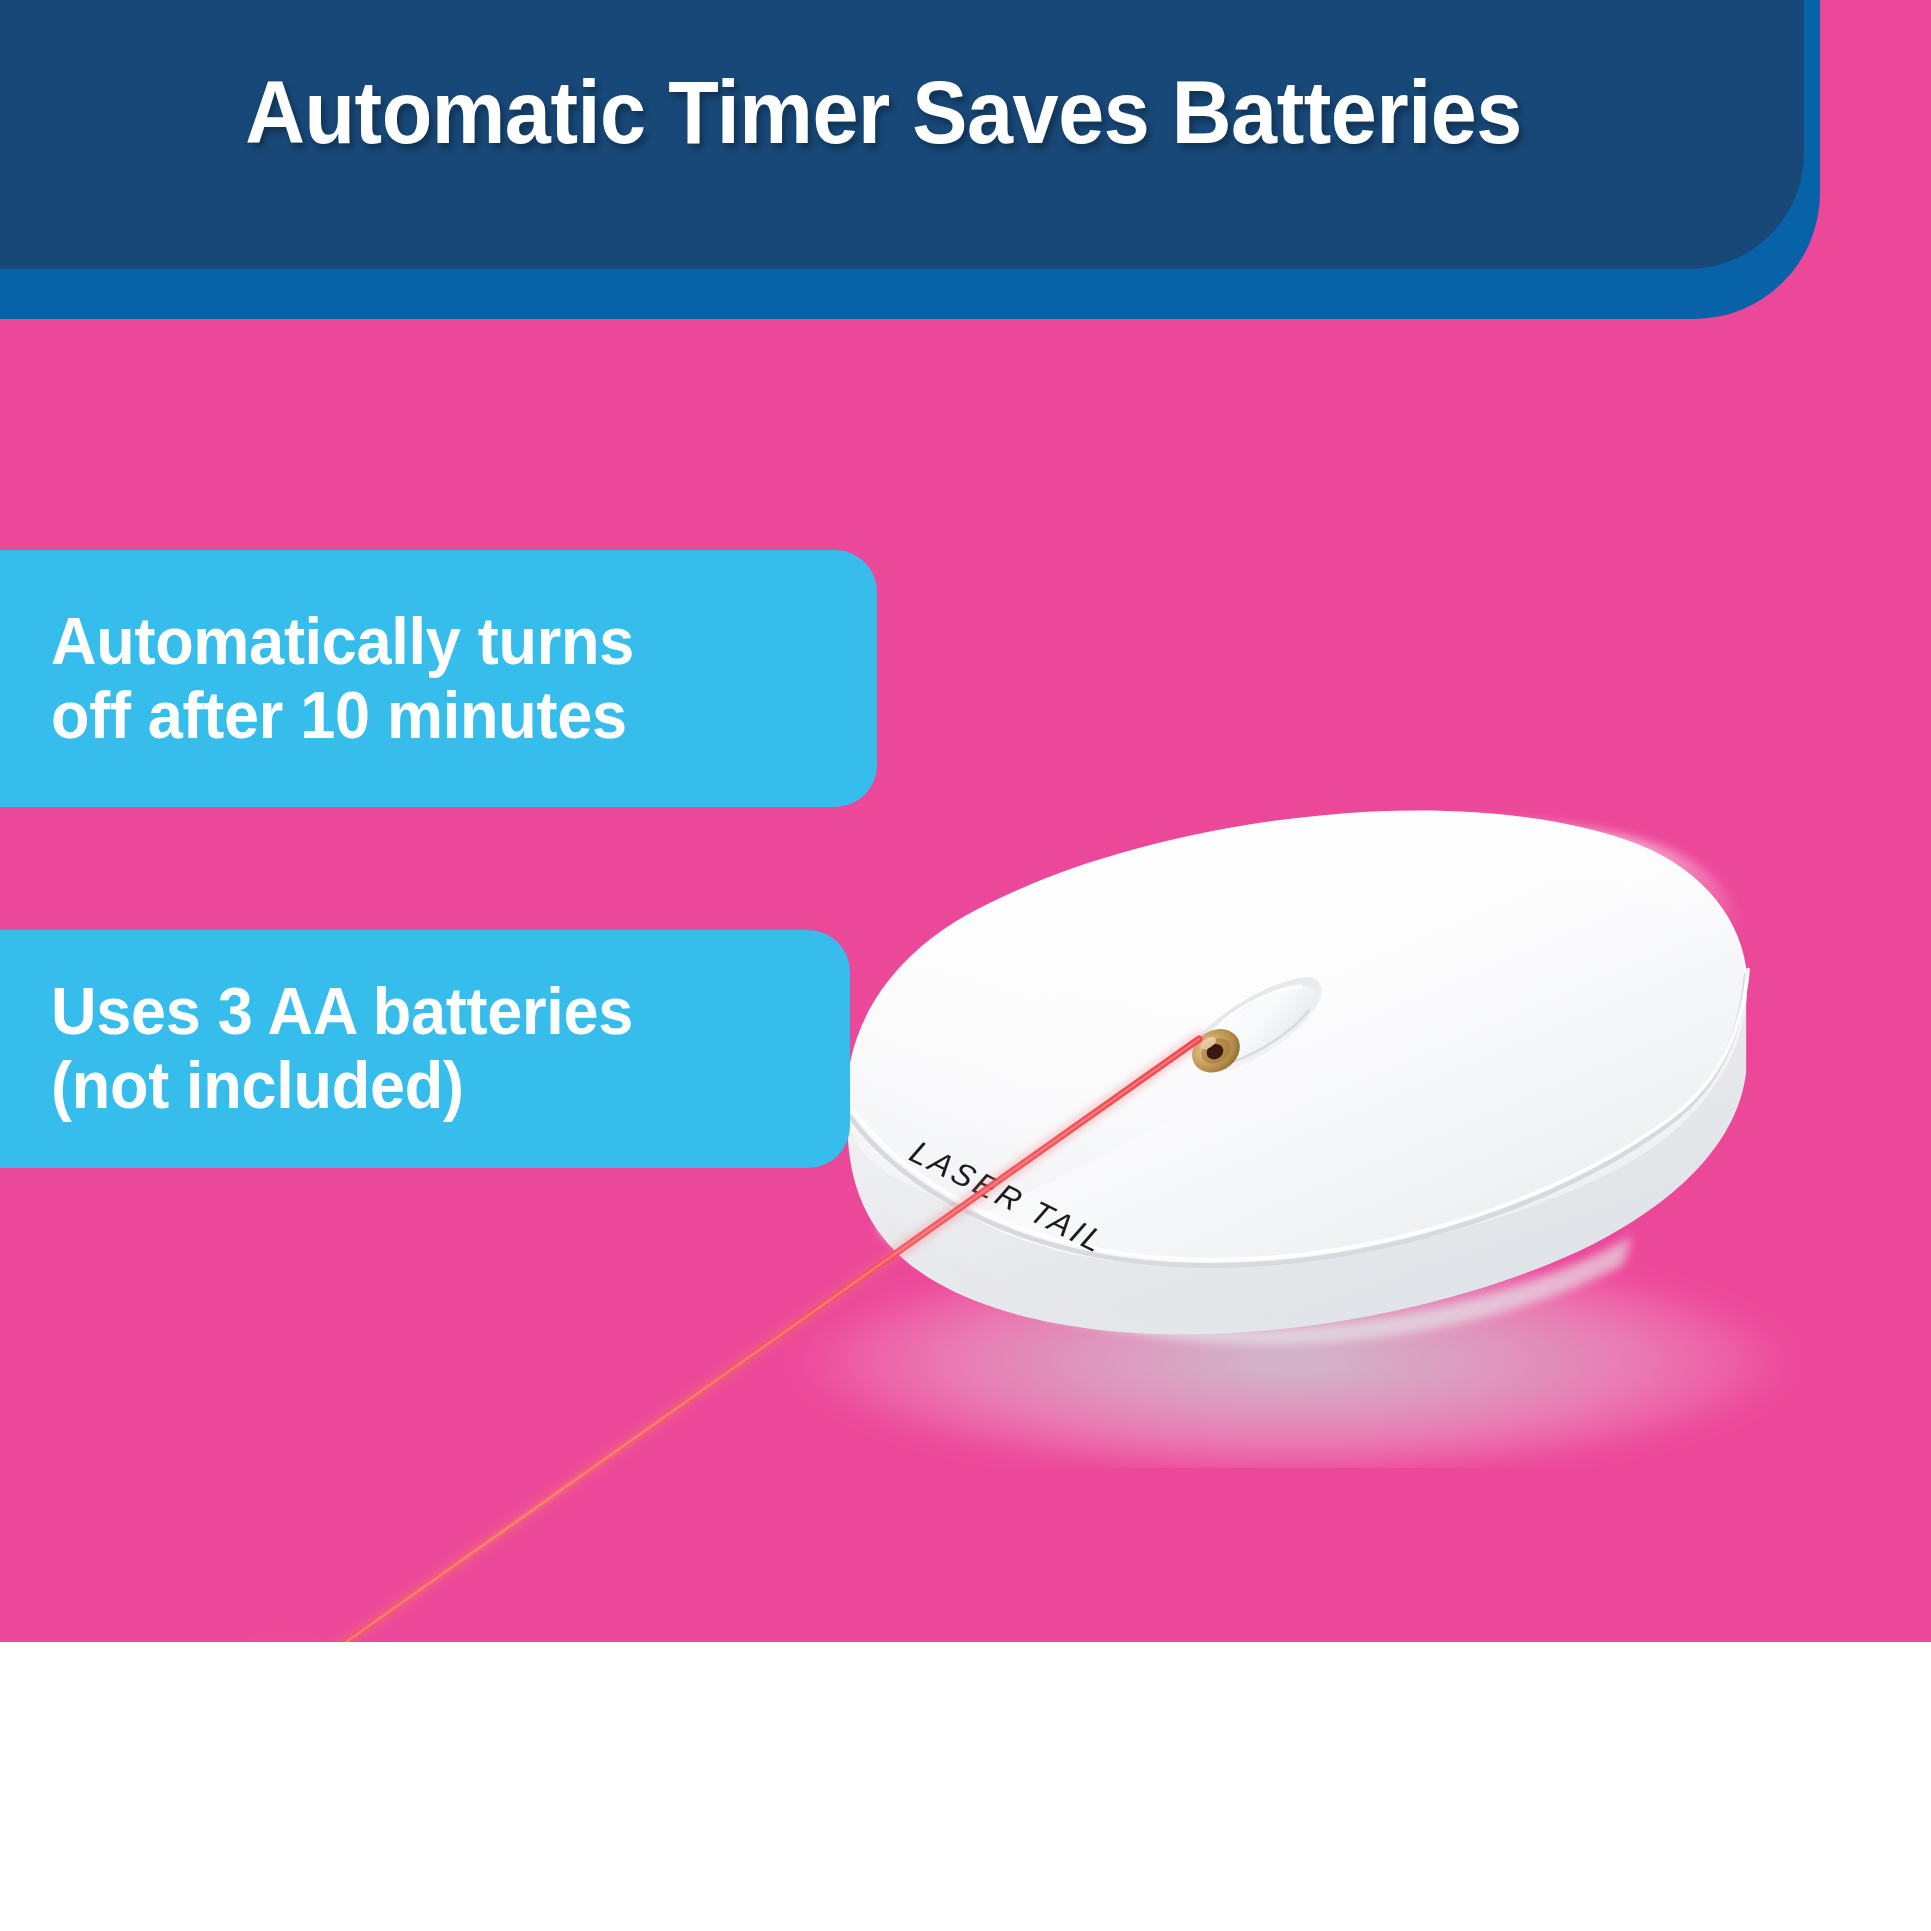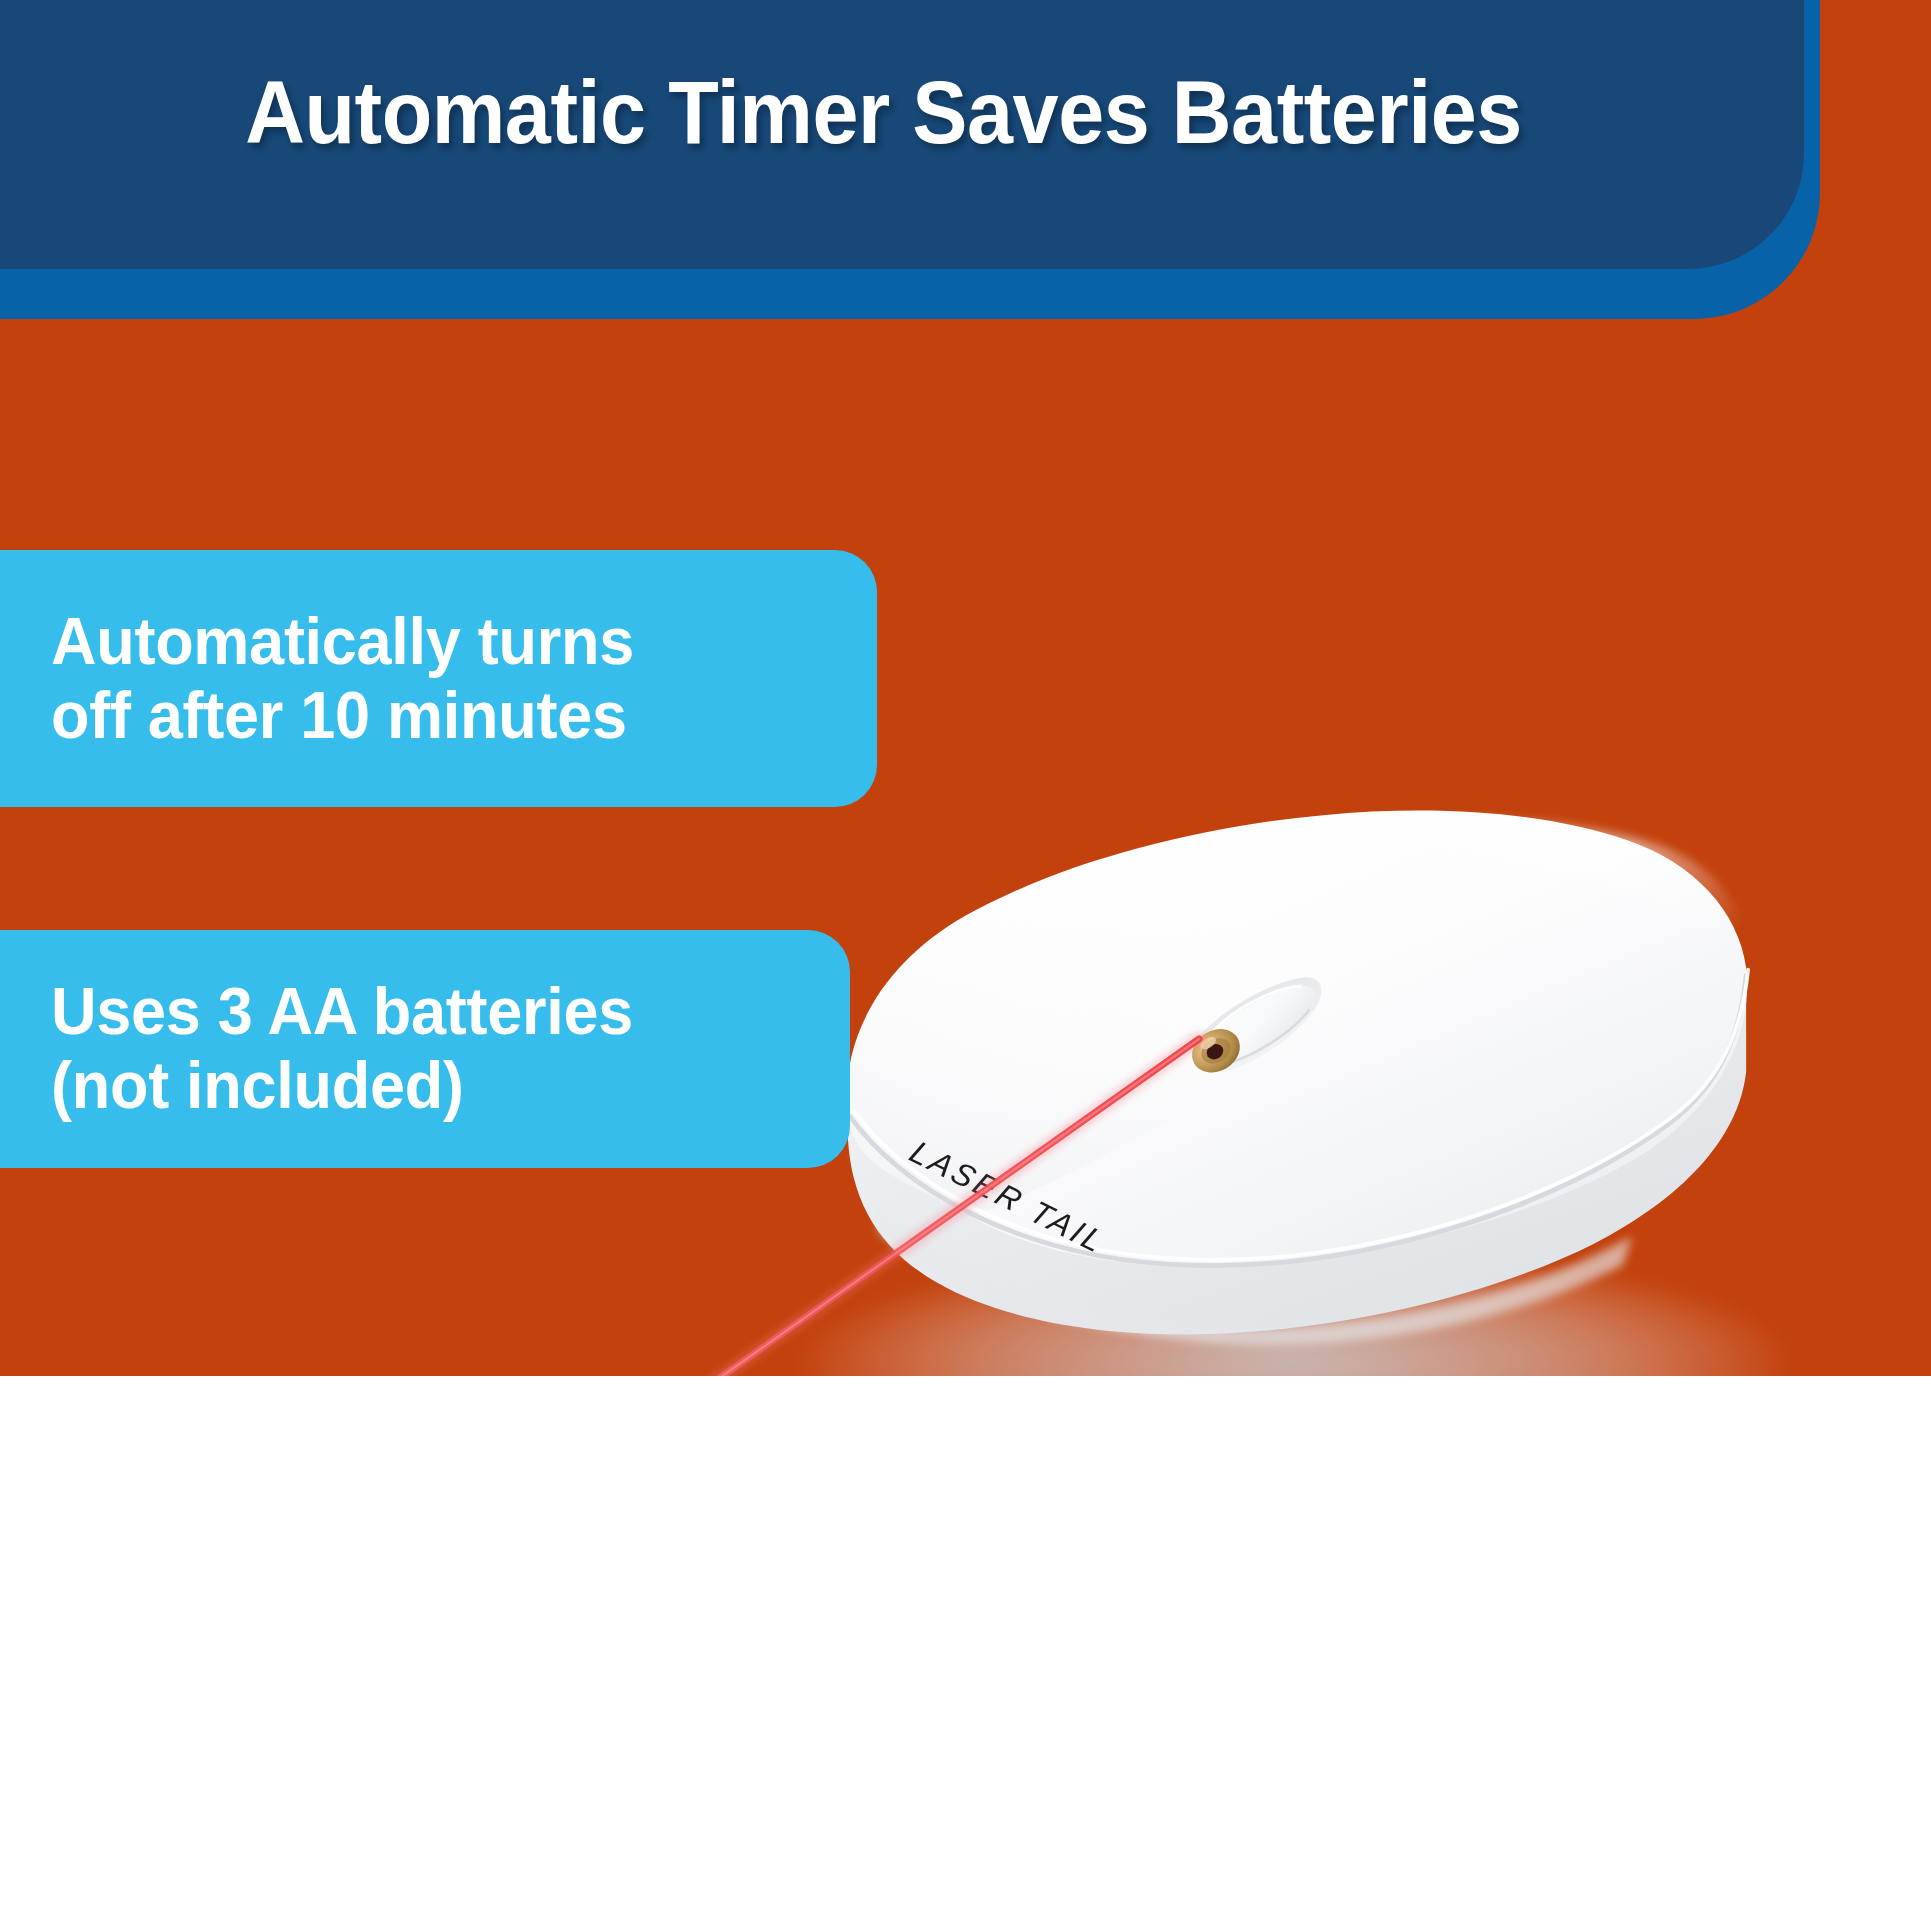--- a/index.html
+++ b/index.html
@@ -9,22 +9,22 @@
   }
   body {
     width: 1931px;
     height: 1931px;
     font-family: "Liberation Sans", sans-serif;
     overflow: hidden;
   }
   #stage {
     position: relative;
     width: 1931px;
-    height: 1376px;
-    background: #c2410c;
+    height: 1642px;
+    background: #ec4899;
     overflow: hidden;
   }
 
   
   .banner-back {
     position: absolute;
     left: -19.3px;
     top: -19.3px;
     width: 1839px;
     height: 338px;

